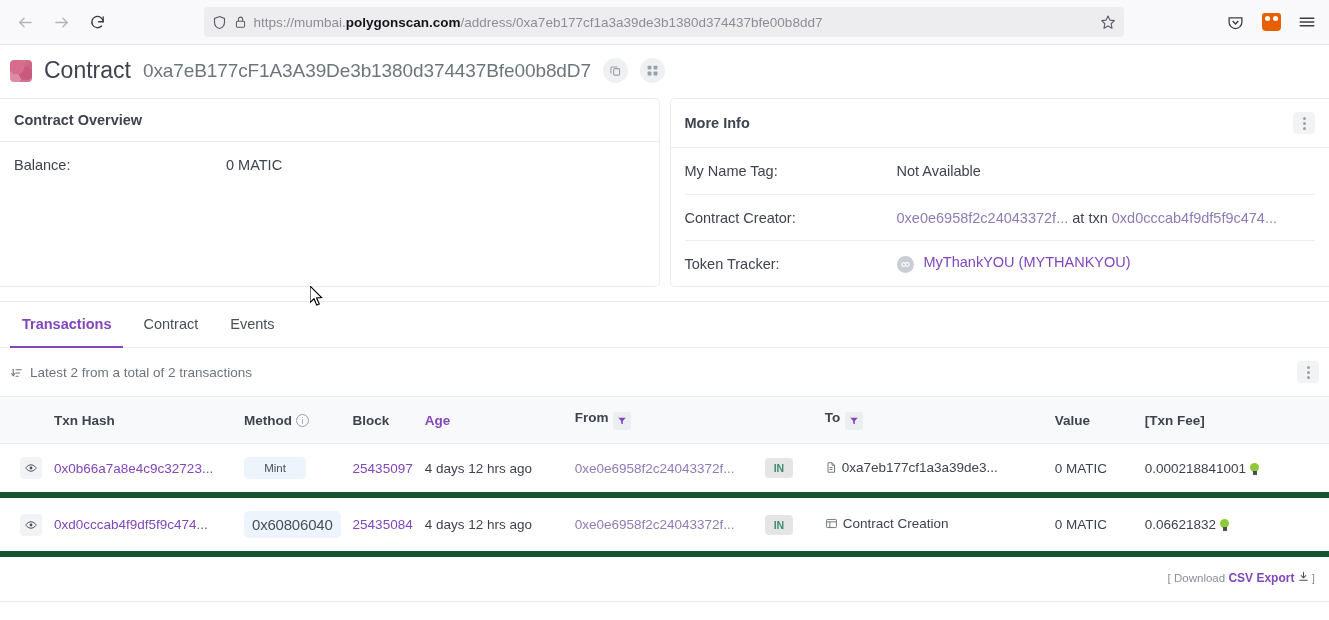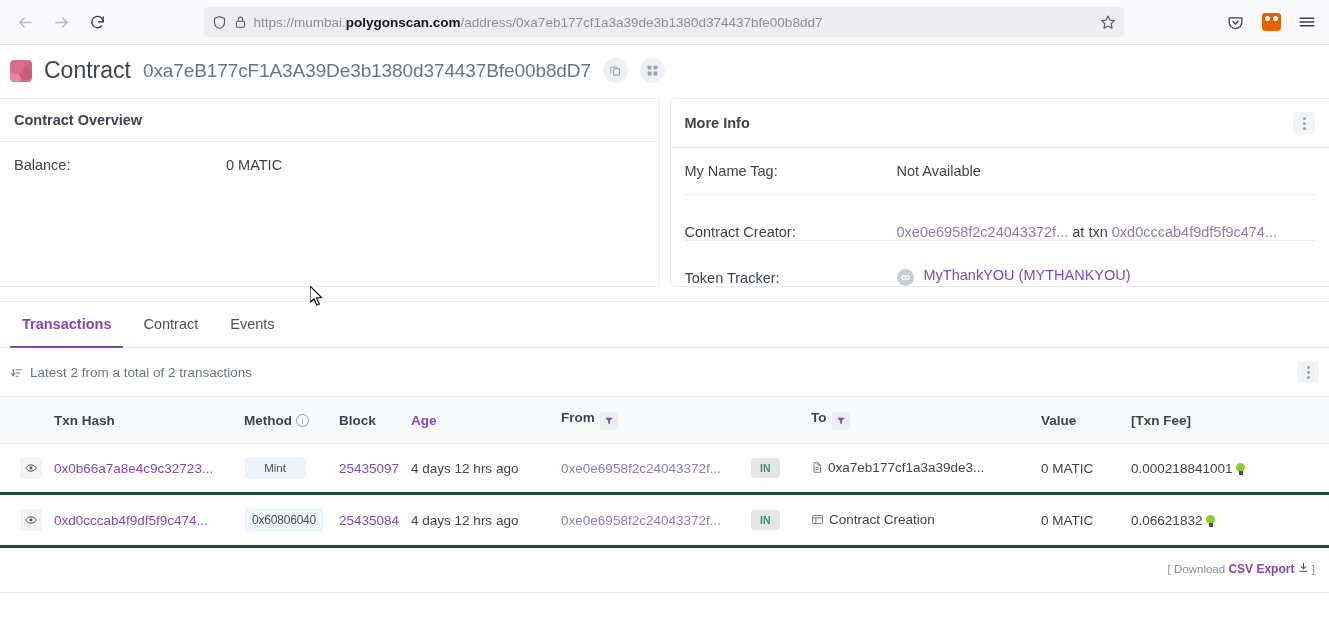--- a/index.html
+++ b/index.html
@@ -141,21 +141,21 @@
   .kebab-btn i { width: 3px; height: 3px; background: #9aa0a8; border-radius: 50%; display:block; }
 
   .panel-body { padding: 0 14px; }
   .info-row {
     display: flex;
     align-items: center;
     min-height: 46px;
     font-size: 14.5px;
     color: #3f4350;
   }
-  .info-row + .info-row { border-top: 1px solid #eceff1; align-items: flex-end; }
+  .info-row + .info-row { border-top: 1px solid #eceff1; }
   .info-label { width: 212px; color: #3f4350; }
   .info-value { color: #3f4350; }
   .link { color: #8247bd; text-decoration: none; }
   .link-muted { color: #8f7bb5; }
   .overview-body { height: 130px; }
 
   .token-ico {
     width: 17px; height: 17px;
     border-radius: 50%;
     background: #c9cdd4;
@@ -210,21 +210,21 @@
     font-weight: bold;
     text-align: left;
     padding: 13px 6px;
     white-space: nowrap;
   }
   table.tx thead th.age { color: #8247bd; }
   table.tx tbody td {
     font-size: 13.5px;
     color: #3f4350;
     padding: 13px 6px;
-    border-bottom: 3px solid #14532d;
+    border-bottom: 6px solid #14532d;
     white-space: nowrap;
   }
   .c-eye  { width: 48px; padding-left: 20px !important; }
   .c-hash { width: 190px; }
   .c-meth { width: 95px; }
   .c-blk  { width: 70px; }
   .c-age  { width: 150px; }
   .c-from { width: 190px; }
   .c-dir  { width: 60px; }
   .c-to   { width: 230px; }
@@ -253,21 +253,21 @@
   .badge-method {
     display: inline-block;
     min-width: 62px;
     text-align: center;
     background: #eef4fb;
     color: #4a4f57;
     border-radius: 5px;
     padding: 5px 8px;
     font-size: 11.5px;
   }
-  .badge-method.hex { font-size: 12px; letter-spacing: -0.2px; }
+  .badge-method.hex { font-size: 15px; letter-spacing: -0.2px; }
   .badge-in {
     display: inline-block;
     background: #e5e5e5;
     color: #3f8c74;
     border-radius: 4px;
     padding: 4px 9px;
     font-size: 10.5px;
     font-weight: bold;
   }
   .doc-ico { margin-right: 5px; color: #6c757d; vertical-align: -2px; display:inline-block; }

